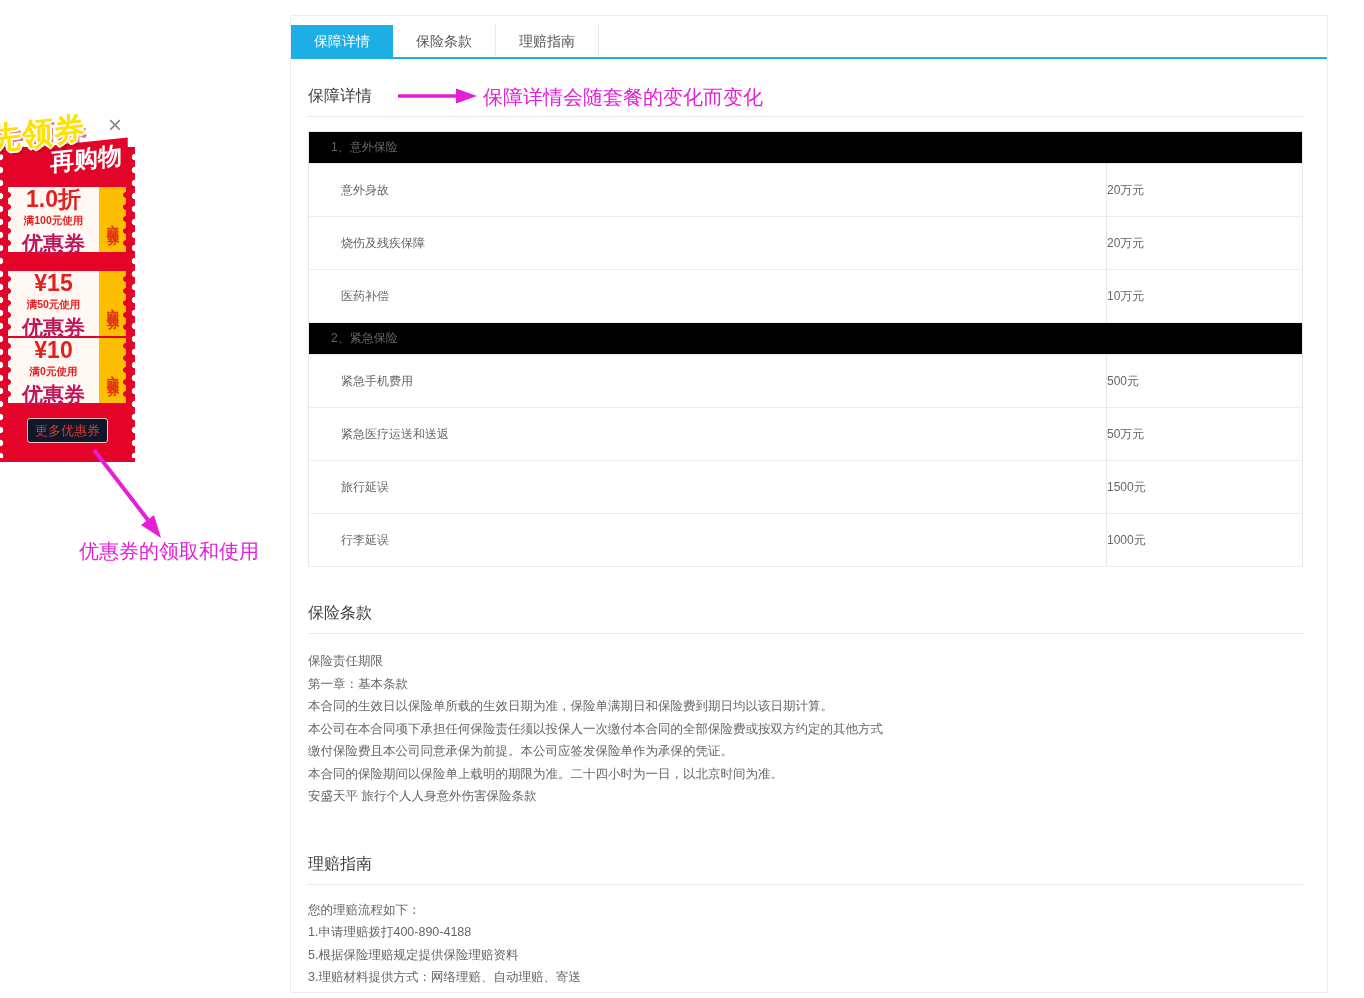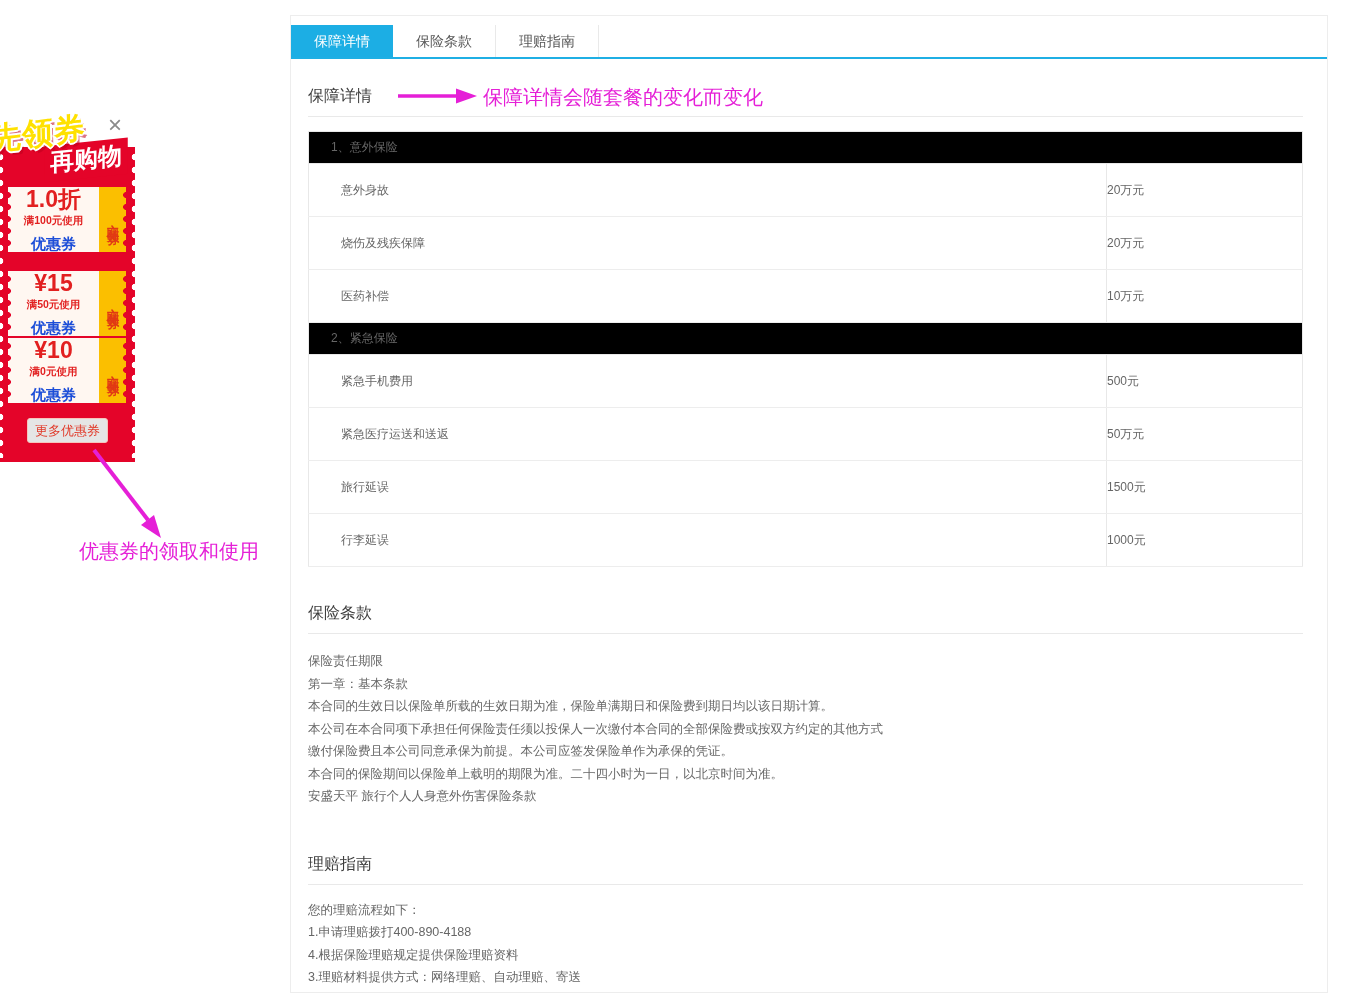--- a/index.html
+++ b/index.html
@@ -62,28 +62,28 @@
   .coupon::before, .coupon::after { content:""; position:absolute; top:2px; bottom:2px; width:7px;
             z-index:5; background-repeat:repeat-y; background-size:7px 12px; }
   .coupon::before { left:0;
             background-image:radial-gradient(circle at 0 6px, #e40429 2.6px, rgba(228,4,41,0) 3.2px); }
   .coupon::after { right:0;
             background-image:radial-gradient(circle at 7px 6px, #e40429 2.6px, rgba(228,4,41,0) 3.2px); }
   .coupon .main { position:absolute; left:0; top:0; bottom:0; right:27px;
             display:flex; flex-direction:column; align-items:center; justify-content:space-between; }
   .c-amount { font-size:23px; font-weight:bold; color:#e22020; line-height:24px; }
   .c-cond { font-size:10.5px; font-weight:bold; color:#e22020; line-height:13px; margin-top:1px; }
-  .c-label { font-size:15px; font-weight:bold; color:#1d4ed8; line-height:17px; margin-top:6px; }
+  .c-label { font-size:21px; font-weight:bold; color:#be185d; line-height:17px; margin-top:6px; }
   .c-strip { position:absolute; right:0; top:0; bottom:0; width:27px; background:#fbbf00;
             display:flex; align-items:center; justify-content:center; cursor:pointer; }
   .c-strip span { writing-mode:vertical-rl; font-size:12.5px; font-weight:bold; color:#e13a14;
             letter-spacing:3px; }
 
   .more-btn { position:absolute; left:27px; top:271px; width:81px; height:25px; z-index:2;
-              background:#e5e5e5; border:1px solid #f6c4bc; border-radius:3px;
+              background:#0f172a; border:1px solid #f6c4bc; border-radius:3px;
               font-size:13px; color:#e13a2a; text-align:center; line-height:23px; cursor:pointer; }
 
   
   .note { font-family:"DejaVu Serif", serif; color:#e51fd7; white-space:nowrap; }
   .note-top { position:absolute; left:483px; top:84px; font-size:20px; }
   .note-bottom { position:absolute; left:79px; top:538px; font-size:20px; }
   .arr { position:absolute; }
   .arr-top { left:398px; top:85px; }
   .arr-diag { left:82px; top:446px; }
 </style>
@@ -155,21 +155,21 @@
       <div>本合同的保险期间以保险单上载明的期限为准。二十四小时为一日，以北京时间为准。</div>
       <div>安盛天平 旅行个人人身意外伤害保险条款</div>
     </div>
 
     <div class="sec-head claims">
       <span class="sec-title">理赔指南</span>
     </div>
     <div class="plines claims">
       <div>您的理赔流程如下：</div>
       <div>1.申请理赔拨打400-890-4188</div>
-      <div>4.根据保险理赔规定提供保险理赔资料</div>
+      <div>5.根据保险理赔规定提供保险理赔资料</div>
       <div>3.理赔材料提供方式：网络理赔、自动理赔、寄送</div>
     </div>
 
   </div>
 </div>
 
 <div class="promo-close">×</div>
 
 <div class="promo-h1">先领券</div>
 <div class="promo-h2">再购物</div>

